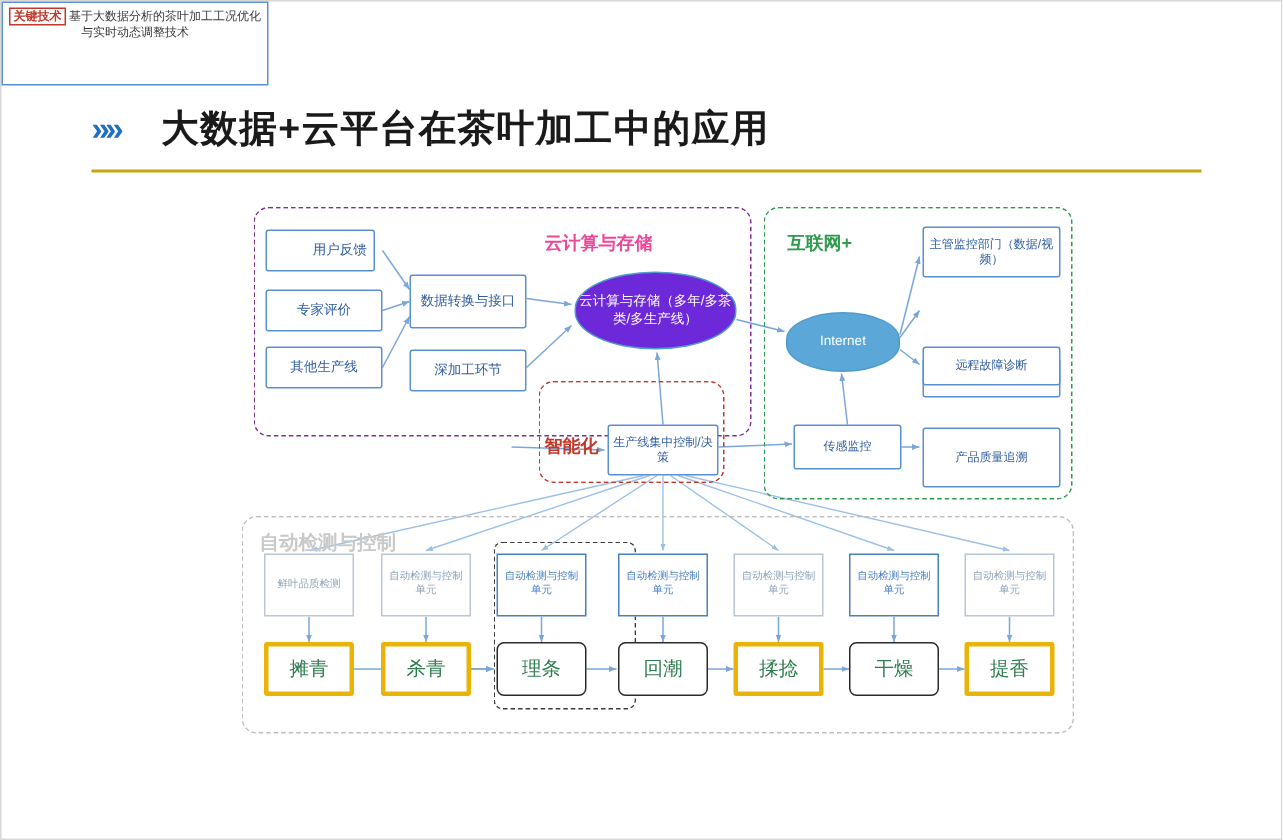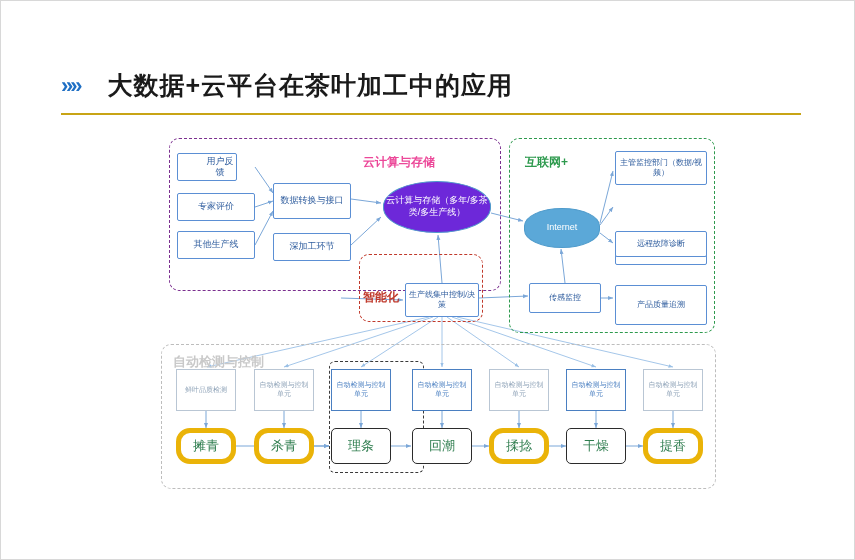--- a/index.html
+++ b/index.html
@@ -136,21 +136,21 @@
   }
   #grp-inner-auto {
     left: 328px;
     top: 360px;
     width: 95px;
     height: 112px;
     border: 1px dashed #3a3a3a;
     border-radius: 6px;
   }
   
-  #n-user      { left: 176px; top: 152px; width: 60px; height: 28px; padding-left: 28px; }
+  #n-user      { left: 176px; top: 152px; width: 73px; height: 28px; padding-left: 28px; }
   #n-expert    { left: 176px; top: 192px; width: 78px; height: 28px; }
   #n-otherline { left: 176px; top: 230px; width: 78px; height: 28px; }
   #n-convert   { left: 272px; top: 182px; width: 78px; height: 36px; }
   #n-deepproc  { left: 272px; top: 232px; width: 78px; height: 28px; }
   
   #n-keytech {
     left: 172px;
     top: 273px;
     width: 168px;
     height: 48px;
@@ -237,28 +237,28 @@
     border-color: #4a7fc1;
     color: #4a7fc1;
   }
   
   .proc {
     position: absolute;
     top: 427px;
     width: 60px;
     height: 36px;
     box-sizing: border-box;
-    border: 5px solid #eab308;
+    border: 3px solid #eab308;
     background: #ffffff;
     color: #2f7d4f;
     font-size: 13px;
     display: flex;
     align-items: center;
     justify-content: center;
-    border-radius: 14px;
+    border-radius: 2px;
   }
   .proc.strong {
     border: 1px solid #2b2b2b;
     border-radius: 5px;
   }
   
   #wires {
     position: absolute;
     left: 0;
     top: 0;
@@ -354,20 +354,23 @@
   <div class="group" id="grp-auto"></div>
   <div class="group-label" id="lbl-auto">自动检测与控制</div>
   <div class="group" id="grp-inner-auto"></div>
 
   <div class="node blue-box" id="n-user">用户反馈</div>
   <div class="node blue-box" id="n-expert">专家评价</div>
   <div class="node blue-box" id="n-otherline">其他生产线</div>
   <div class="node blue-box" id="n-convert">数据转换与接口</div>
   <div class="node blue-box" id="n-deepproc">深加工环节</div>
 
+  <div id="n-keytech">
+    <span class="kt-tag">关键技术</span><span>基于大数据分析的茶叶加工工况优化与实时动态调整技术</span>
+  </div>
 
   <div class="cloud" id="cloud-main">云计算与存储（多年/多茶类/多生产线）</div>
   <div class="cloud" id="cloud-internet">Internet</div>
 
   <div class="node blue-box" id="n-central">生产线集中控制/决策</div>
 
   <div class="node blue-box" id="n-gov">主管监控部门（数据/视频）</div>
   <div class="node blue-box" id="n-video">远程视频监控</div>
   <div class="node blue-box" id="n-diag">远程故障诊断</div>
   <div class="node blue-box" id="n-trace">产品质量追溯</div>

